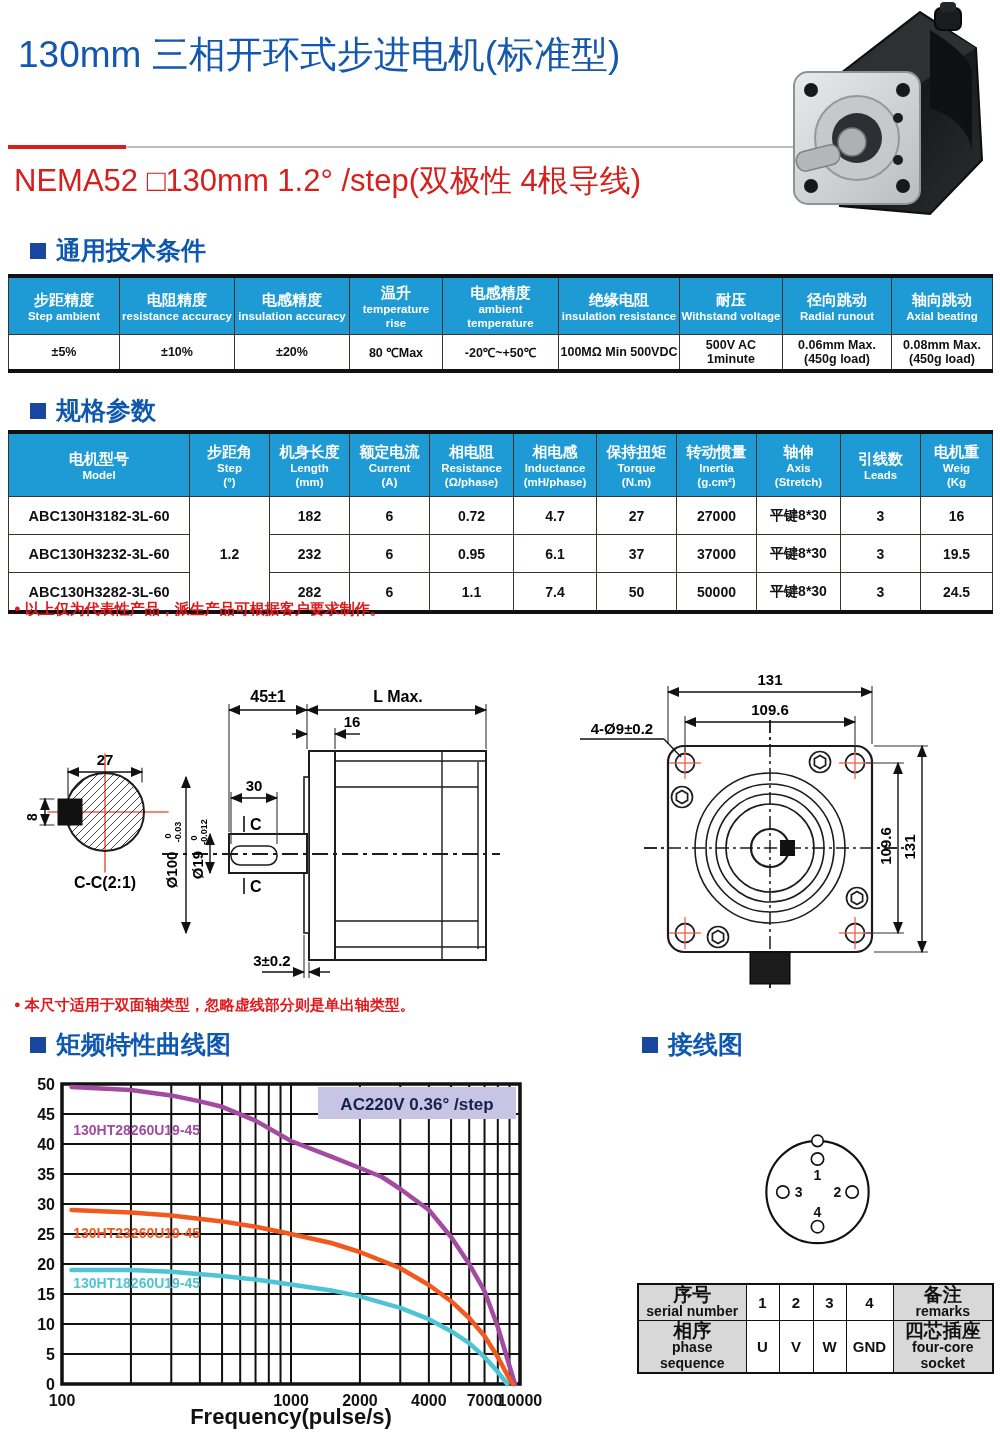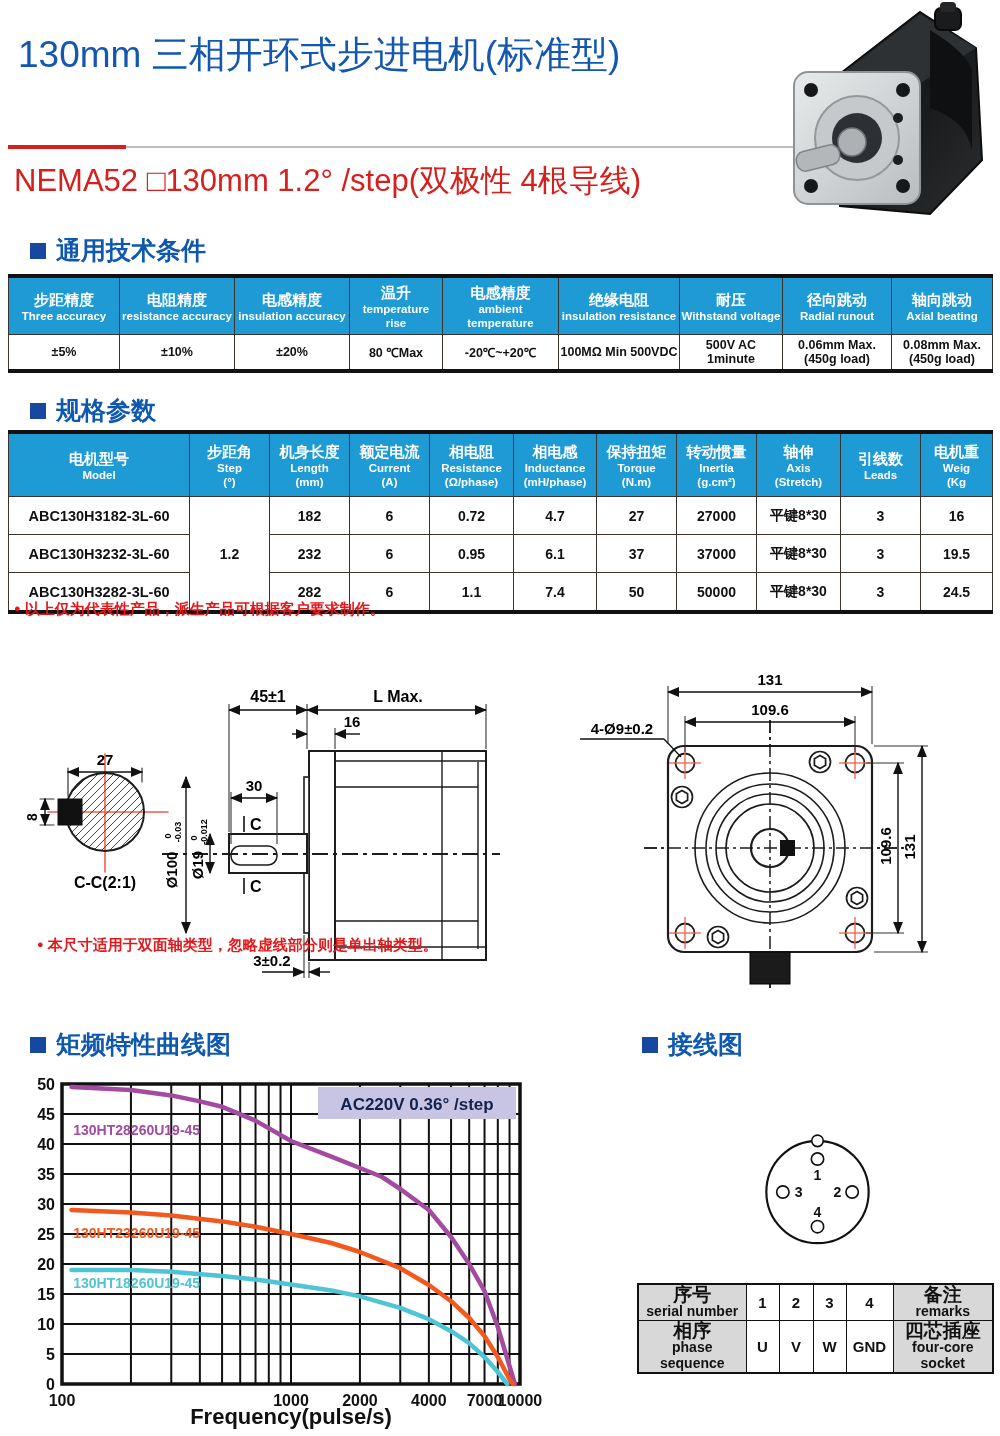--- a/index.html
+++ b/index.html
@@ -99,21 +99,21 @@
       <col style="width:116px">
         <col style="width:121px">
         <col style="width:103px">
         <col style="width:109px">
         <col style="width:101px">
       </colgroup>
     <tbody>
         <tr>
       <th>
             <span class="hcn">步距精度</span>
-            <span class="hen">Three accuracy</span>
+            <span class="hen">Step ambient</span>
           </th>
       <th>
             <span class="hcn">电阻精度</span>
             <span class="hen">resistance accuracy</span>
           </th>
       <th>
             <span class="hcn">电感精度</span>
             <span class="hen">insulation accuracy</span>
           </th>
       <th>
@@ -139,21 +139,21 @@
       <th>
             <span class="hcn">轴向跳动</span>
             <span class="hen">Axial beating</span>
           </th>
     </tr>
     <tr>
       <td>±5%</td>
       <td>±10%</td>
       <td>±20%</td>
       <td>80 ℃Max</td>
-      <td>-20℃~+20℃</td>
+      <td>-20℃~+50℃</td>
       <td>100MΩ Min 500VDC</td>
       <td>500V AC 1minute</td>
       <td>0.06mm Max.(450g load)</td>
       <td>0.08mm Max.(450g load)</td>
     </tr>
   </tbody>
     </table>
 
   <div class="sec-title" style="left:18px;top:394px;">
     <span class="sec-square"></span>
@@ -416,21 +416,21 @@
       <line x1="874" y1="74" x2="928" y2="74" stroke="#333" stroke-width="1.1"></line>
       <line x1="874" y1="280" x2="928" y2="280" stroke="#333" stroke-width="1.1"></line>
       <line x1="922" y1="74" x2="922" y2="280" stroke="#111" stroke-width="1.4" marker-start="url(#arr)" marker-end="url(#arr)"></line>
       <text x="917" y="177" font-size="15" font-weight="bold" text-anchor="middle" transform="rotate(-90 915 177)">131</text>
       <text x="622" y="62" font-size="15" font-weight="bold" text-anchor="middle">4-Ø9±0.2</text>
       <line x1="580" y1="67" x2="664" y2="67" stroke="#111" stroke-width="1.3"></line>
       <line x1="664" y1="67" x2="681" y2="85" stroke="#111" stroke-width="1.3"></line>
     </g>
   </svg>
 
-  <div class="note" style="left:14px;top:936px;margin-left:23px;">
+  <div class="note" style="left:14px;top:996px;">
     <span class="b">●</span><span>本尺寸适用于双面轴类型，忽略虚线部分则是单出轴类型。</span>
   </div>
 
   <div class="sec-title" style="left:18px;top:1028px;">
     <span class="sec-square"></span>
     <span>矩频特性曲线图</span>
   </div>
 
   <svg id="curve-chart" style="position:absolute;left:12px;top:1072px;" width="548" height="362" viewBox="0 0 548 362">
       <line x1="50" y1="12" x2="50" y2="312" stroke="#111" stroke-width="2"></line>

